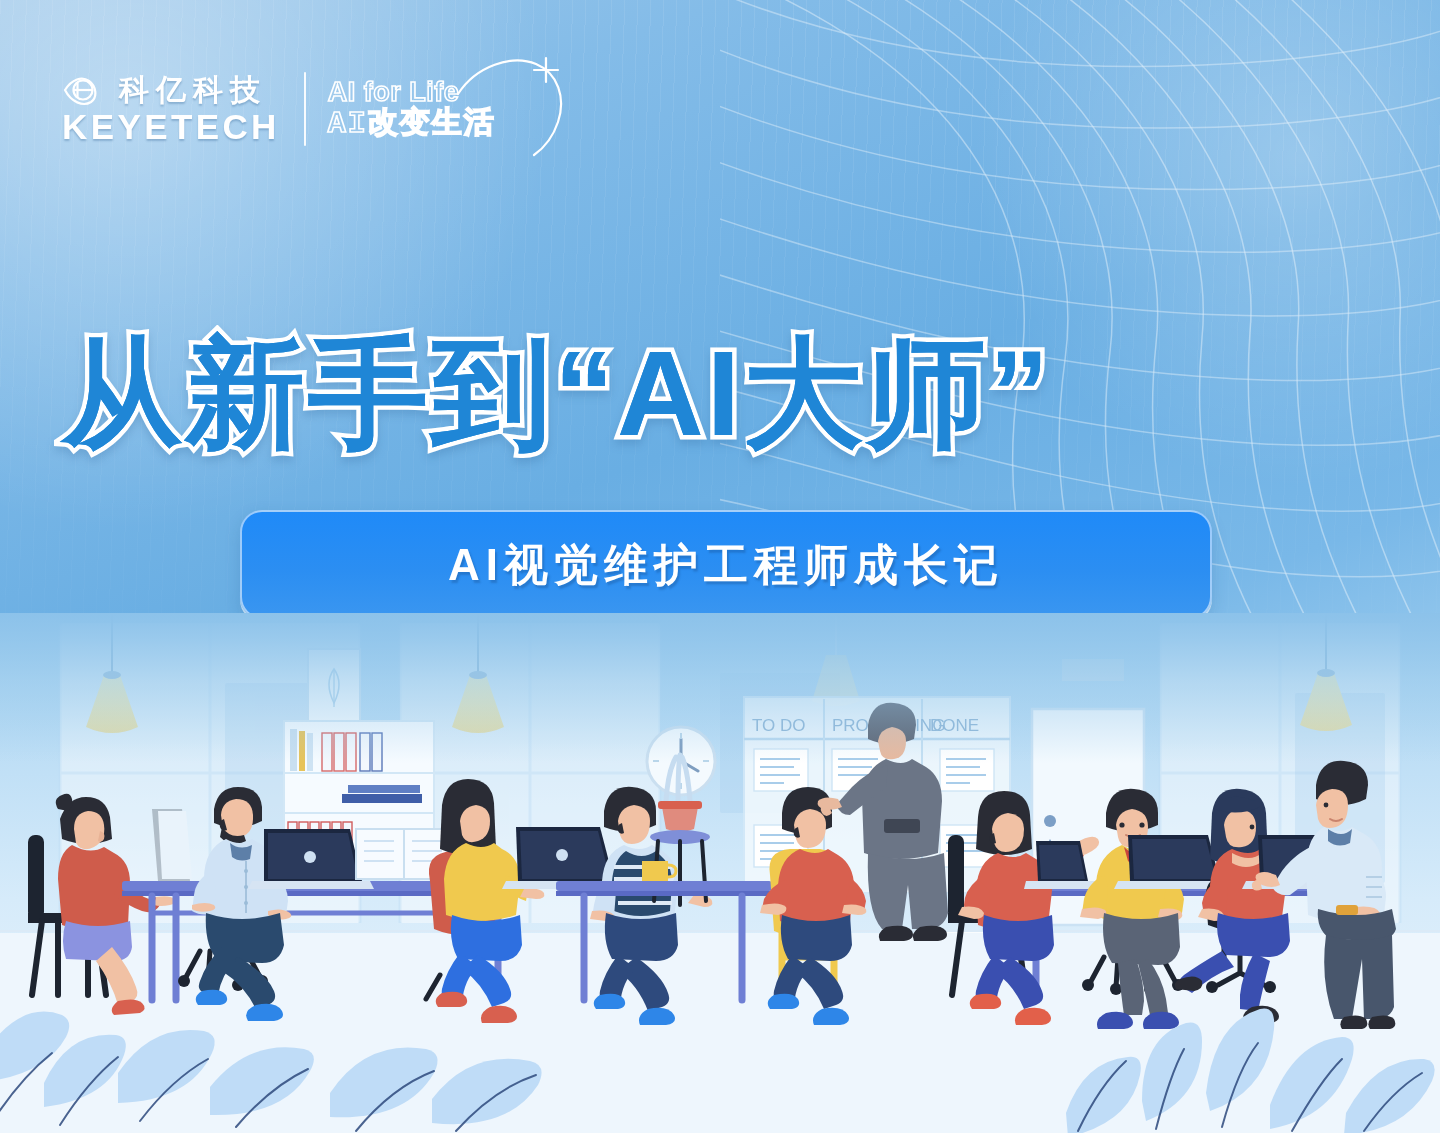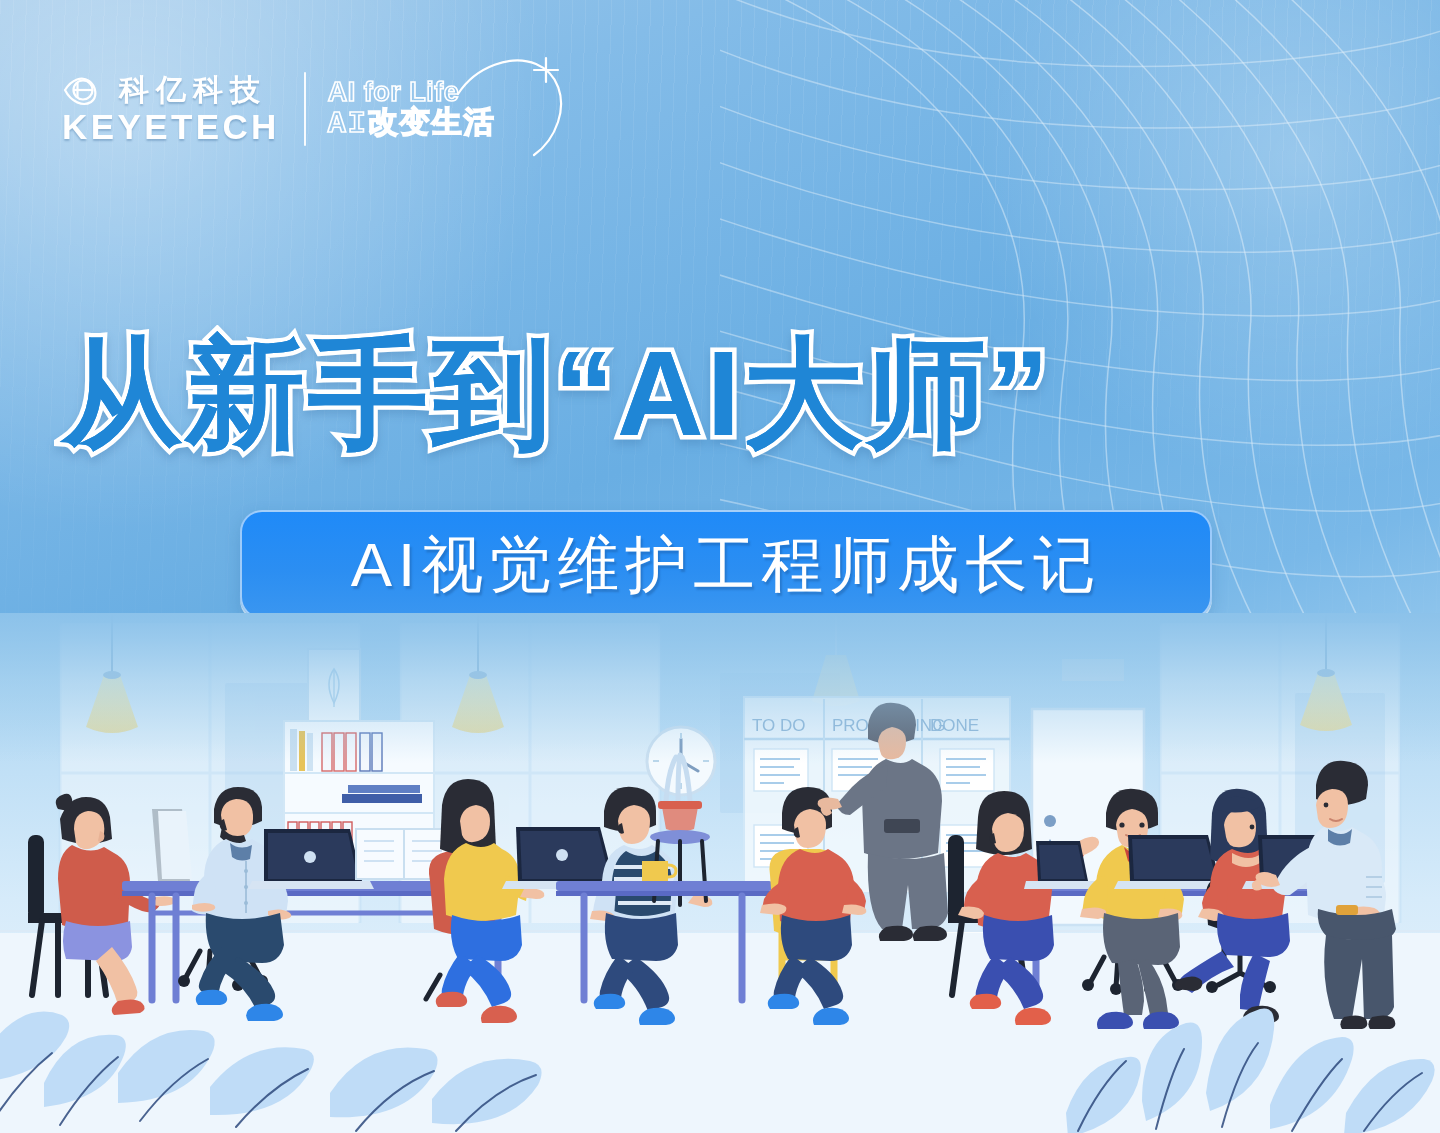--- a/index.html
+++ b/index.html
@@ -70,21 +70,21 @@
   
   .banner-wrap{position:absolute;left:240px;top:510px;}
   .banner{
     position:relative;width:968px;height:105px;border-radius:22px;
     background:linear-gradient(180deg,#1f8af8 0%,#2b8ef2 55%,#3a96f0 100%);
     box-shadow:0 3px 0 0 rgba(255,255,255,.55),0 6px 16px rgba(30,90,150,.20);
     display:flex;align-items:center;justify-content:center;
     border:2px solid rgba(255,255,255,.55);
   }
   .banner-text{
-    font-size:62px;font-weight:400;color:#ffffff;letter-spacing:6px;line-height:1;
+    font-size:44px;font-weight:700;color:#ffffff;letter-spacing:6px;line-height:1;
     text-shadow:2px 3px 2px rgba(20,70,130,.30);white-space:nowrap;
   }
   .banner-tip{
     position:absolute;left:796px;top:103px;width:0;height:0;
     border-left:36px solid transparent;border-right:36px solid transparent;
     border-top:42px solid #3a96f0;
     filter:drop-shadow(0 3px 3px rgba(30,90,150,.18));
   }
 
   

